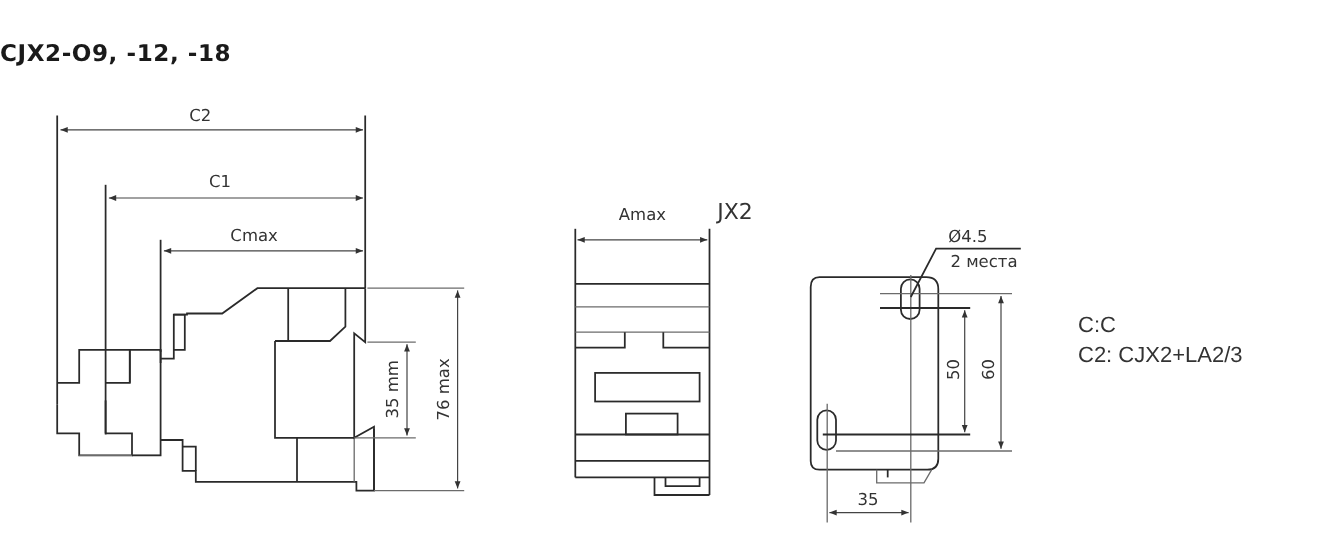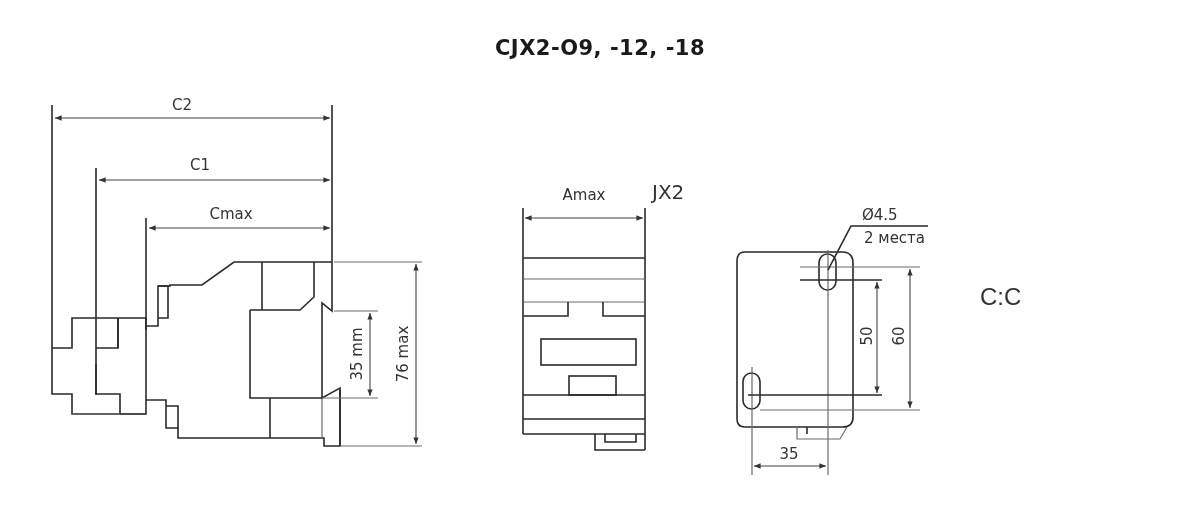--- a/index.html
+++ b/index.html
@@ -1,23 +1,23 @@
 <!DOCTYPE html>
 <html><head>
 <meta charset="utf-8">
 <style>
   html, body { margin:0; padding:0; background:#ffffff; }
   body { width:1200px; height:507px; position:relative; overflow:hidden; font-family:"DejaVu Sans", sans-serif; }
-  #title { position:absolute; left:0; width:1200px; top:36px; text-align:center; font-family:"DejaVu Sans", sans-serif; font-weight:bold; font-size:21px; color:#1a1a1a; letter-spacing:0.5px; }
+  #title { position:absolute; left:0; width:1200px; top:36px; font-family:"DejaVu Sans", sans-serif; font-weight:bold; font-size:21px; color:#1a1a1a; letter-spacing:0.5px; }
   svg#drawing { position:absolute; left:0; top:0; }
   .ln { stroke:#2a2a2a; stroke-width:1.6; fill:none; }
   .lg { stroke:#6b6b6b; stroke-width:1.2; fill:none; }
   .dim { stroke:#444; stroke-width:1.1; fill:none; }
   .lbl { font-family:"DejaVu Sans", sans-serif; font-size:15px; fill:#333; }
-  #legend { position:absolute; left:980px; top:283px; font-family:"Liberation Sans", sans-serif; font-size:24px; color:#333; line-height:27px; }
+  #legend { position:absolute; left:980px; top:283px; font-family:"Liberation Sans", sans-serif; font-size:20px; color:#333; line-height:27px; }
 </style>
 </head>
 <body>
 
 <div id="title">CJX2-O9, -12, -18</div>
 
 <svg id="drawing" width="1200" height="507" viewBox="0 0 1200 507">
   <defs>
     <marker id="arr" viewBox="0 0 10 10" refX="10" refY="5" markerWidth="8" markerHeight="6" orient="auto-start-reverse">
       <path d="M0,1 L10,5 L0,9 z" fill="#333"></path>
@@ -111,13 +111,14 @@
     <text class="lbl" x="0" y="0" text-anchor="middle" transform="translate(872,336) rotate(-90)">50</text>
     <text class="lbl" x="0" y="0" text-anchor="middle" transform="translate(904,336) rotate(-90)">60</text>
     <text class="lbl" x="789" y="459" text-anchor="middle">35</text>
     <text class="lbl" x="862" y="220">Ø4.5</text>
     <text class="lbl" x="864" y="243">2 места</text>
   </g>
 </svg>
 
 <div id="legend">
   <div>C:C</div>
+  <div>C2: CJX2+LA2/3</div>
 </div>
 
 </body></html>

